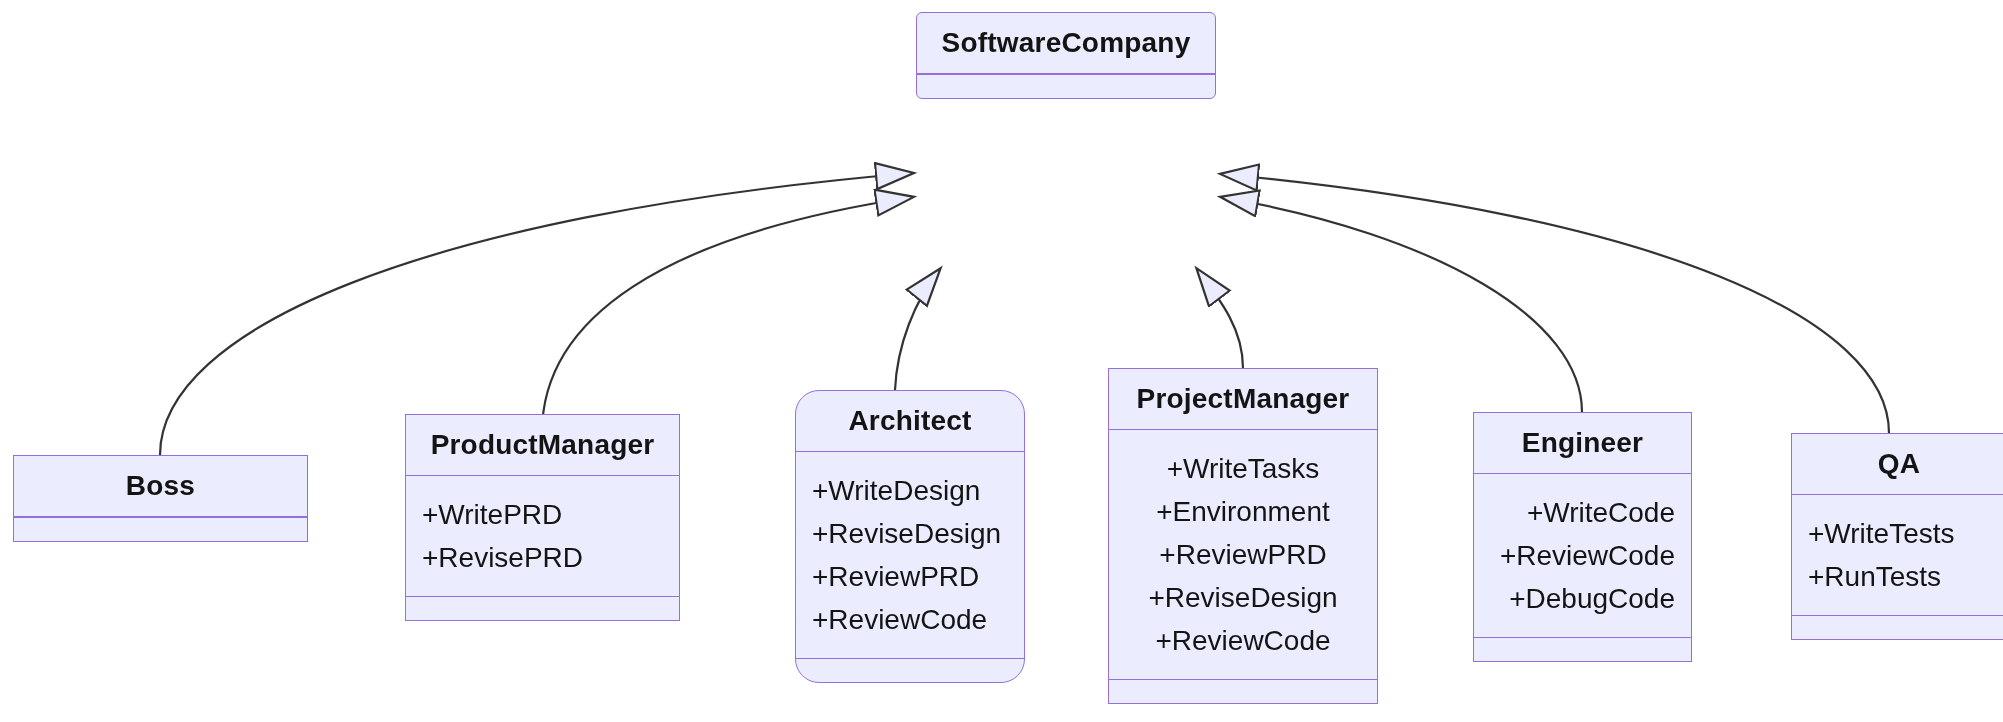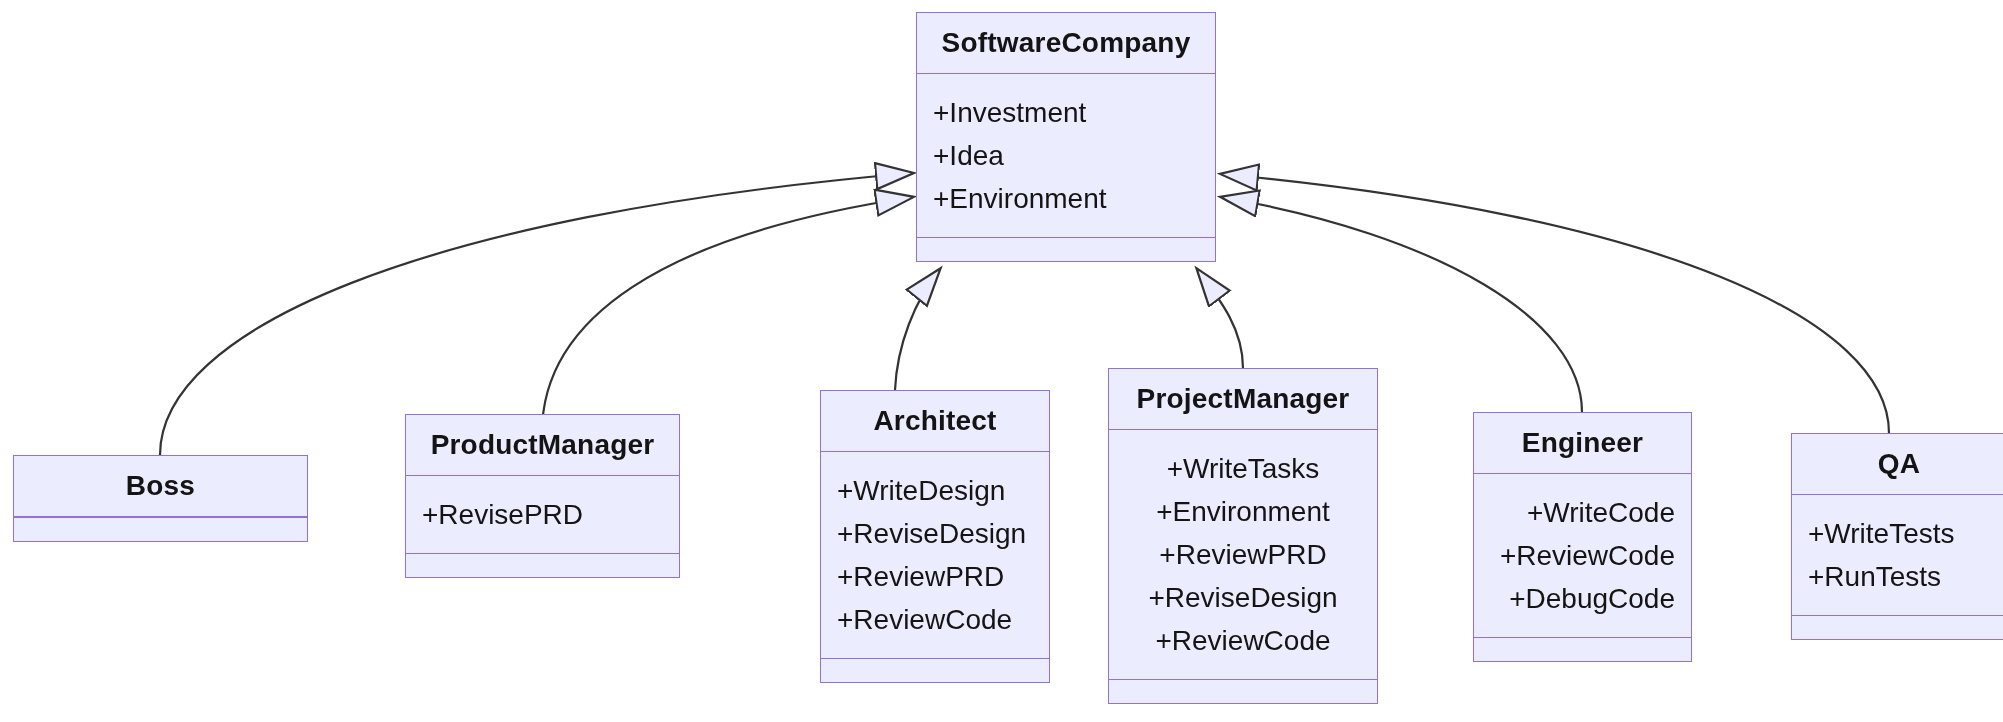--- a/index.html
+++ b/index.html
@@ -43,24 +43,24 @@
   .class-member {
     line-height: 43px;
     white-space: nowrap;
   }
   .class-footer {
     height: 23px;
     border-top: 1.5px solid #9370DB;
     flex: 0 0 auto;
   }
   
-  #node-softwarecompany { left: 916px;  top: 12px;  width: 300px; }
+  #node-softwarecompany { left: 916px;  top: 12px;  width: 300px; border-radius: 6px; }
   #node-boss            { left: 13px;   top: 455px; width: 295px; }
   #node-productmanager  { left: 405px;  top: 414px; width: 275px; }
-  #node-architect       { left: 820px;  top: 390px; width: 230px; }
+  #node-architect       { left: 795px;  top: 390px; width: 230px; border-radius: 24px; }
   #node-projectmanager  { left: 1108px; top: 368px; width: 270px; text-align: center; }
   #node-engineer        { left: 1473px; top: 412px; width: 219px; text-align: right; }
   #node-qa              { left: 1791px; top: 433px; width: 216px; }
   .edge-path {
     fill: none;
     stroke: #333333;
     stroke-width: 2.2px;
   }
 </style>
 </head>
@@ -77,36 +77,32 @@
     <path class="edge-path" d="M 160 455 C 160 330, 420 215, 913 173" marker-end="url(#hollow-triangle)"></path>
     <path class="edge-path" d="M 542 433 C 542 320, 660 235, 913 197" marker-end="url(#hollow-triangle)"></path>
     <path class="edge-path" d="M 895 390 C 897 345, 915 300, 940 269" marker-end="url(#hollow-triangle)"></path>
     <path class="edge-path" d="M 1243 368 C 1243 330, 1222 302, 1197 269" marker-end="url(#hollow-triangle)"></path>
     <path class="edge-path" d="M 1582 412 C 1582 320, 1440 235, 1221 197" marker-end="url(#hollow-triangle)"></path>
     <path class="edge-path" d="M 1889 433 C 1889 320, 1660 215, 1221 174" marker-end="url(#hollow-triangle)"></path>
   </svg>
 
   <div class="class-node" id="node-softwarecompany">
     <div class="class-title">SoftwareCompany</div>
-    <div class="class-members">
-      <div class="class-member">+Investment</div>
-      <div class="class-member">+Idea</div>
-      <div class="class-member">+Environment</div>
-    </div>
     <div class="class-footer"></div>
   </div>
 
   <div class="class-node" id="node-boss">
     <div class="class-title">Boss</div>
     <div class="class-footer"></div>
   </div>
 
   <div class="class-node" id="node-productmanager">
     <div class="class-title">ProductManager</div>
     <div class="class-members">
+      <div class="class-member">+WritePRD</div>
       <div class="class-member">+RevisePRD</div>
     </div>
     <div class="class-footer"></div>
   </div>
 
   <div class="class-node" id="node-architect">
     <div class="class-title">Architect</div>
     <div class="class-members">
       <div class="class-member">+WriteDesign</div>
       <div class="class-member">+ReviseDesign</div>

